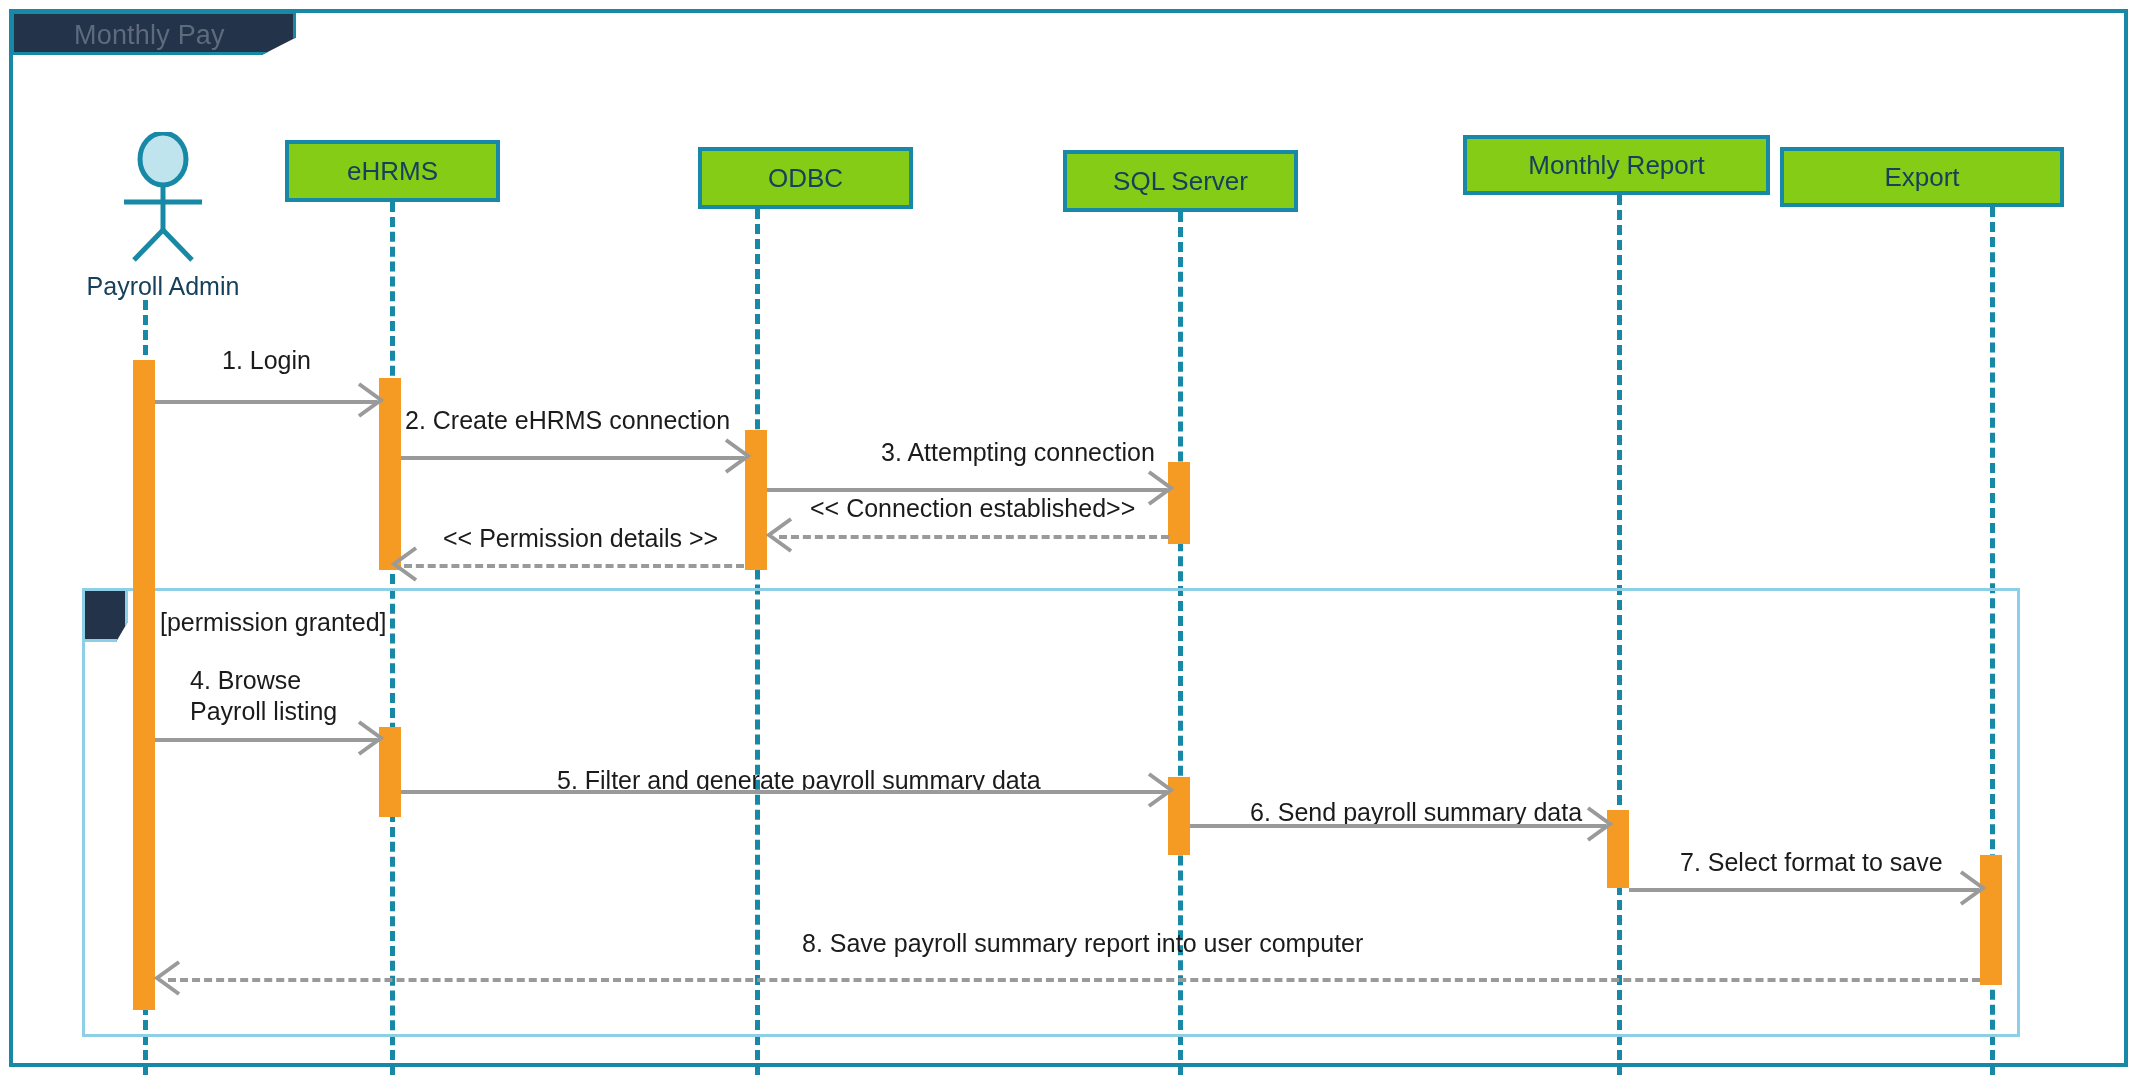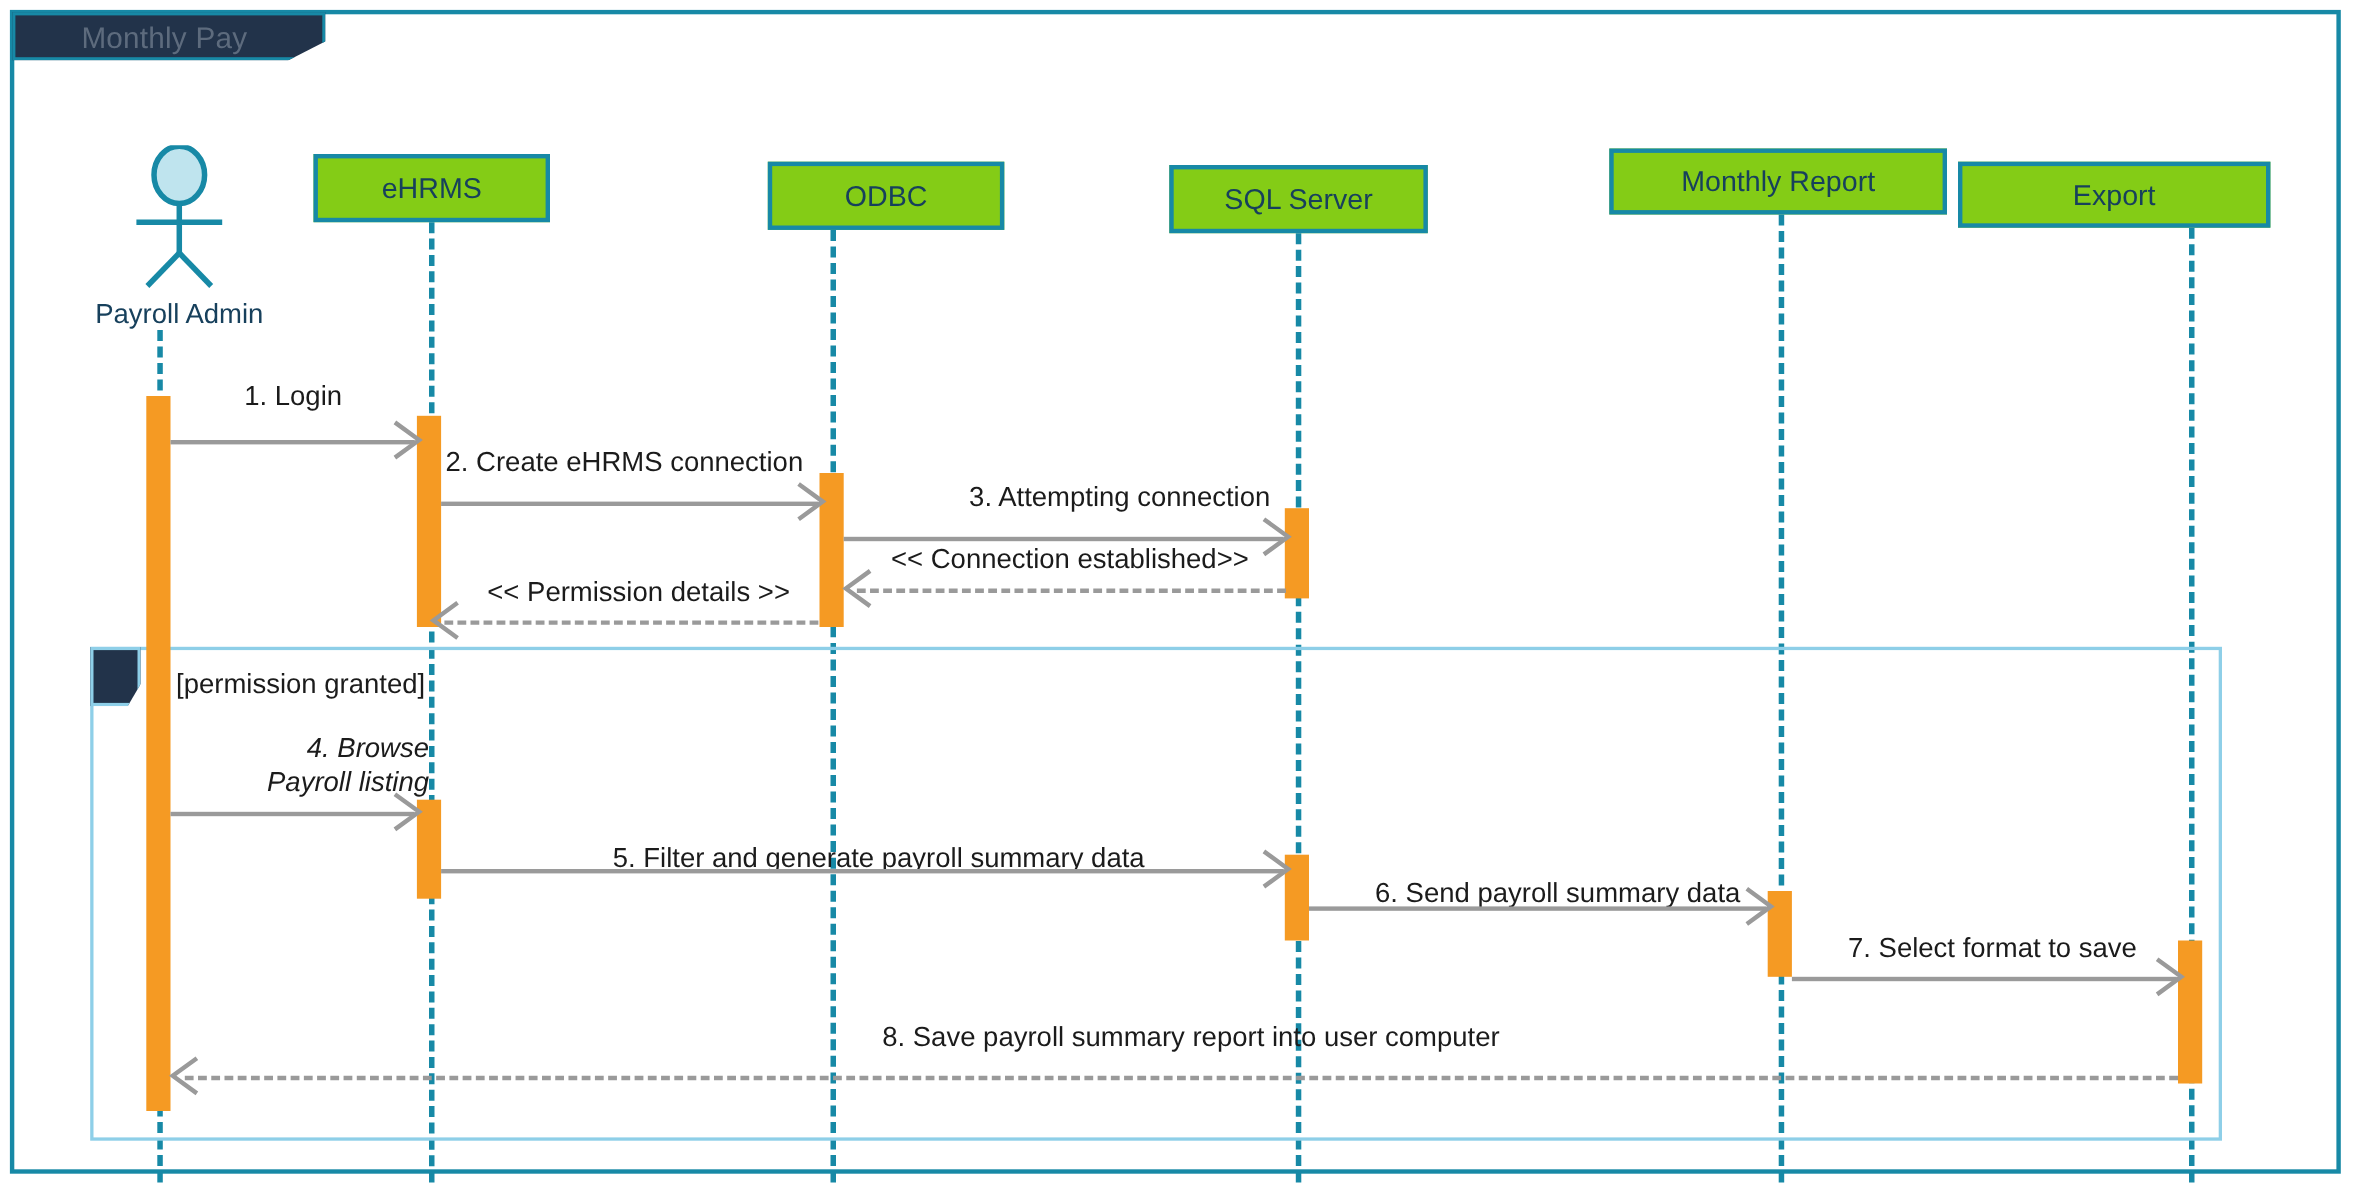--- a/index.html
+++ b/index.html
@@ -133,21 +133,21 @@
     height: 0;
   }
   .arrow-head svg { display: block; }
   .msg-label {
     position: absolute;
     font-size: 25px;
     color: #1b1b1b;
     white-space: pre;
     line-height: 1.22;
   }
-  .msg-label.center { text-align: right; font-style: italic; }
+  .msg-label.center { text-align: left; }
 </style>
 </head>
 <body>
 
 <div id="canvas">
 
   <div class="frame"></div>
 
   <div class="frame-tab">
     <span class="frame-tab-ghost">Monthly Pay</span>

